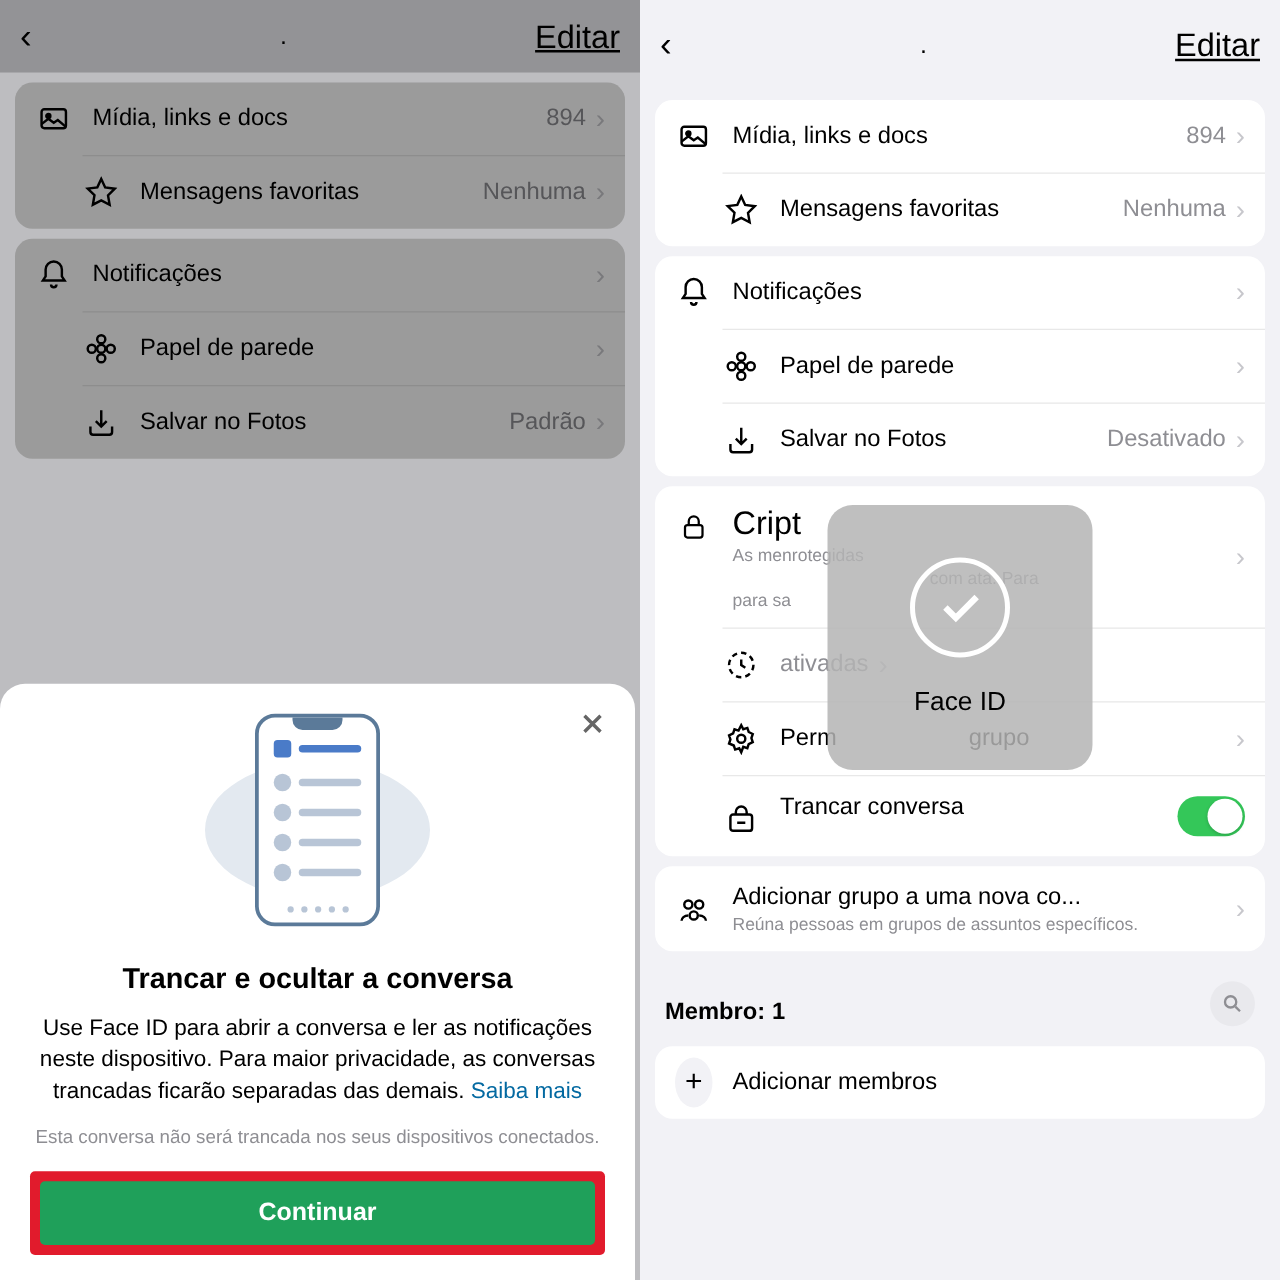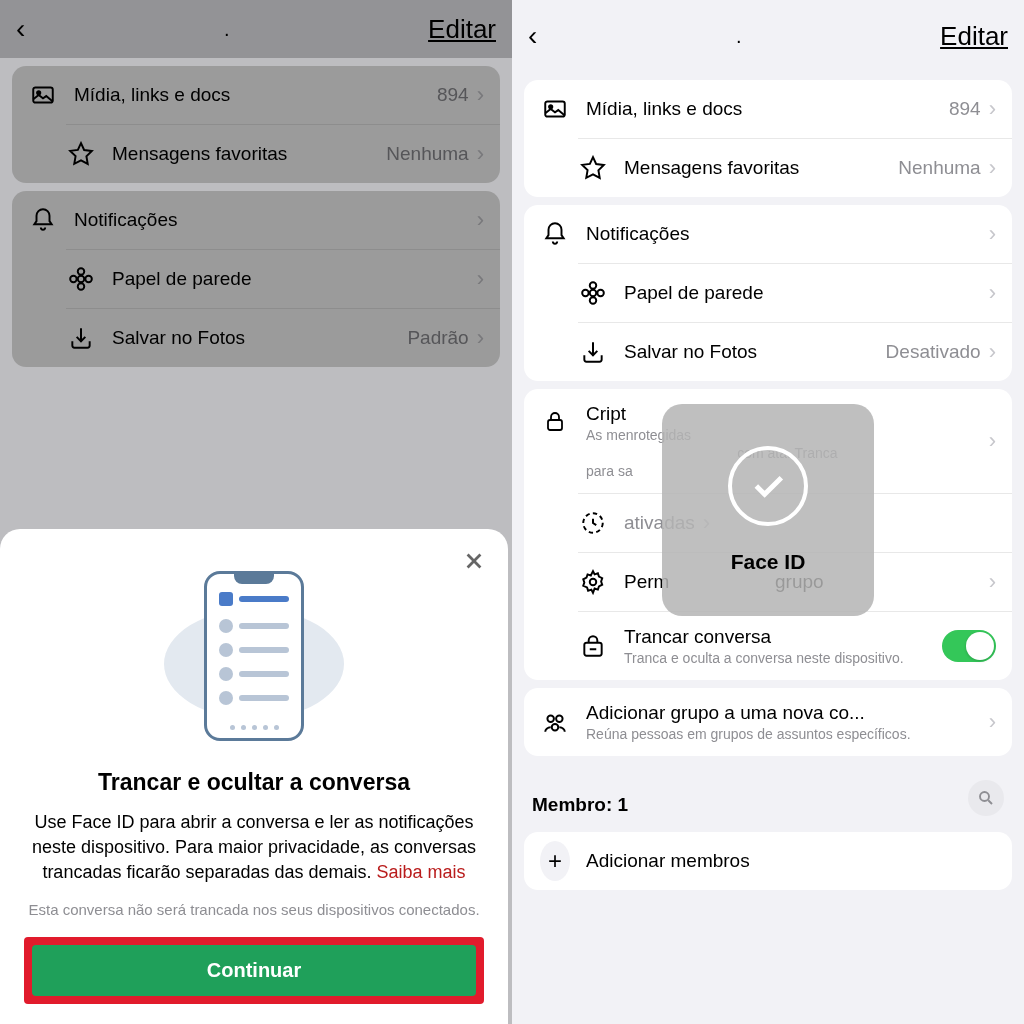--- a/index.html
+++ b/index.html
@@ -33,35 +33,35 @@
 
 
 .toggle { width: 54px; height: 32px; background: #34c759; border-radius: 16px; position: relative; }
 .toggle::after { content: ''; position: absolute; width: 28px; height: 28px; background: #fff; border-radius: 50%; top: 2px; right: 2px; box-shadow: 0 1px 3px rgba(0,0,0,0.2); }
 
 
 .section-label { font-size: 19px; font-weight: 700; padding: 16px 20px 8px; display: flex; align-items: flex-end; justify-content: space-between; }
 .search-circle { width: 36px; height: 36px; background: #e9e9ed; border-radius: 50%; display: flex; align-items: center; justify-content: center; }
 
 
-.sheet { position: absolute; bottom: 0; left: 0; right: 4px; background: #fff; border-radius: 20px 20px 0 0; padding: 30px 24px 20px; z-index: 10; }
+.sheet { position: absolute; bottom: 0; left: 0; right: 4px; background: #fff; border-radius: 20px 20px 0 0; padding: 12px 24px 20px; z-index: 10; }
 .sheet-close { position: absolute; top: 16px; right: 18px; width: 32px; height: 32px; display: flex; align-items: center; justify-content: center; color: #666; font-size: 24px; }
 .sheet-illustration { display: flex; justify-content: center; margin: 10px 0 20px; }
 .sheet-title { font-size: 23px; font-weight: 700; text-align: center; margin-bottom: 14px; }
 .sheet-body { font-size: 18px; text-align: center; color: #000; line-height: 1.4; margin-bottom: 14px; }
-.sheet-link { color: #b91c1c; }
+.sheet-link { color: #0369a1; }
 .sheet-note { font-size: 15px; color: #8e8e93; text-align: center; margin-bottom: 18px; line-height: 1.3; }
 .sheet-button-wrap { background: #e11b2c; padding: 8px; border-radius: 4px; }
 .sheet-button { background: #1fa05a; color: #fff; font-size: 20px; font-weight: 600; text-align: center; padding: 14px; border-radius: 4px; }
 
 
 .faceid-overlay { position: absolute; top: 404px; left: 50%; transform: translateX(-50%); width: 212px; height: 212px; background: rgba(180,180,180,0.85); border-radius: 20px; display: flex; flex-direction: column; align-items: center; justify-content: center; z-index: 20; }
 .faceid-check { width: 80px; height: 80px; border: 4px solid #fff; border-radius: 50%; display: flex; align-items: center; justify-content: center; margin-bottom: 24px; }
 .faceid-check svg { width: 40px; height: 40px; }
-.faceid-label { font-size: 21px; font-weight: 700; color: #000; }
+.faceid-label { font-size: 21px; font-weight: 400; color: #000; }
 
 
 .plus-circle { width: 40px; height: 40px; background: #f2f2f6; border-radius: 50%; display: flex; align-items: center; justify-content: center; font-size: 24px; font-weight: 300; }
 
 
 .phone-illust { position: relative; width: 180px; height: 180px; }
 .phone-blob { position: absolute; width: 180px; height: 110px; background: #e3e9f0; border-radius: 50%; top: 40px; left: 0; }
 .phone-body { position: absolute; width: 100px; height: 170px; background: #fff; border: 3px solid #5b7a99; border-radius: 16px; top: 2px; left: 40px; }
 .phone-notch { position: absolute; width: 40px; height: 10px; background: #5b7a99; border-radius: 0 0 8px 8px; top: 0; left: 50%; transform: translateX(-50%); }
 .phone-lock { position: absolute; width: 14px; height: 14px; background: #4a7bc8; border-radius: 3px; top: 18px; left: 12px; }
@@ -264,28 +264,28 @@
 
   <div class="card">
     <div class="row" style="align-items:flex-start">
       <span class="row-icon" style="margin-top:4px">
         <svg viewBox="0 0 24 24" width="24" height="24" fill="none" stroke="#000" stroke-width="1.8">
             <rect x="5" y="10" width="14" height="10" rx="2"></rect>
             <path d="M8 10V7a4 4 0 018 0v3"></path>
           </svg>
       </span>
       <div class="row-text-block">
-        <span class="row-label" style="font-size:19px">Cript</span>
+        <span class="row-label" style="font-size:26px">Cript</span>
         <div style="display:flex;">
             <span class="row-sub">As men</span>
             <span class="row-sub">rotegidas</span>
           </div>
         <div style="display:flex;justify-content:center">
             <span class="row-sub">com a</span>
-            <span class="row-sub">ta. Tranca</span>
+            <span class="row-sub">ta. Para</span>
           </div>
         <span class="row-sub">para sa</span>
       </div>
       <span class="row-chevron" style="align-self:center">›</span>
     </div>
     <div class="row">
       <span class="row-icon">
         <svg viewBox="0 0 24 24" width="26" height="26" fill="none" stroke="#000" stroke-width="1.8">
             <circle cx="12" cy="12" r="9" stroke-dasharray="4 3"></circle>
             <path d="M12 8v4l3 2"></path>
@@ -306,21 +306,20 @@
     </div>
     <div class="row" style="align-items:flex-start">
       <span class="row-icon" style="margin-top:6px">
         <svg viewBox="0 0 24 24" width="26" height="26" fill="none" stroke="#000" stroke-width="1.8">
             <rect x="4" y="8" width="16" height="12" rx="2"></rect>
             <path d="M8 8V6a4 4 0 018 0v2M9 14h6"></path>
           </svg>
       </span>
       <div class="row-text-block">
         <span class="row-label">Trancar conversa</span>
-        <span class="row-sub">Tranca e oculta a conversa neste dispositivo.</span>
       </div>
       <div class="toggle" style="align-self:center"></div>
     </div>
   </div>
 
   <div class="card">
     <div class="row" style="align-items:flex-start">
       <span class="row-icon" style="margin-top:6px">
         <svg viewBox="0 0 24 24" width="26" height="26" fill="none" stroke="#000" stroke-width="1.8">
             <circle cx="8" cy="8" r="3"></circle>

